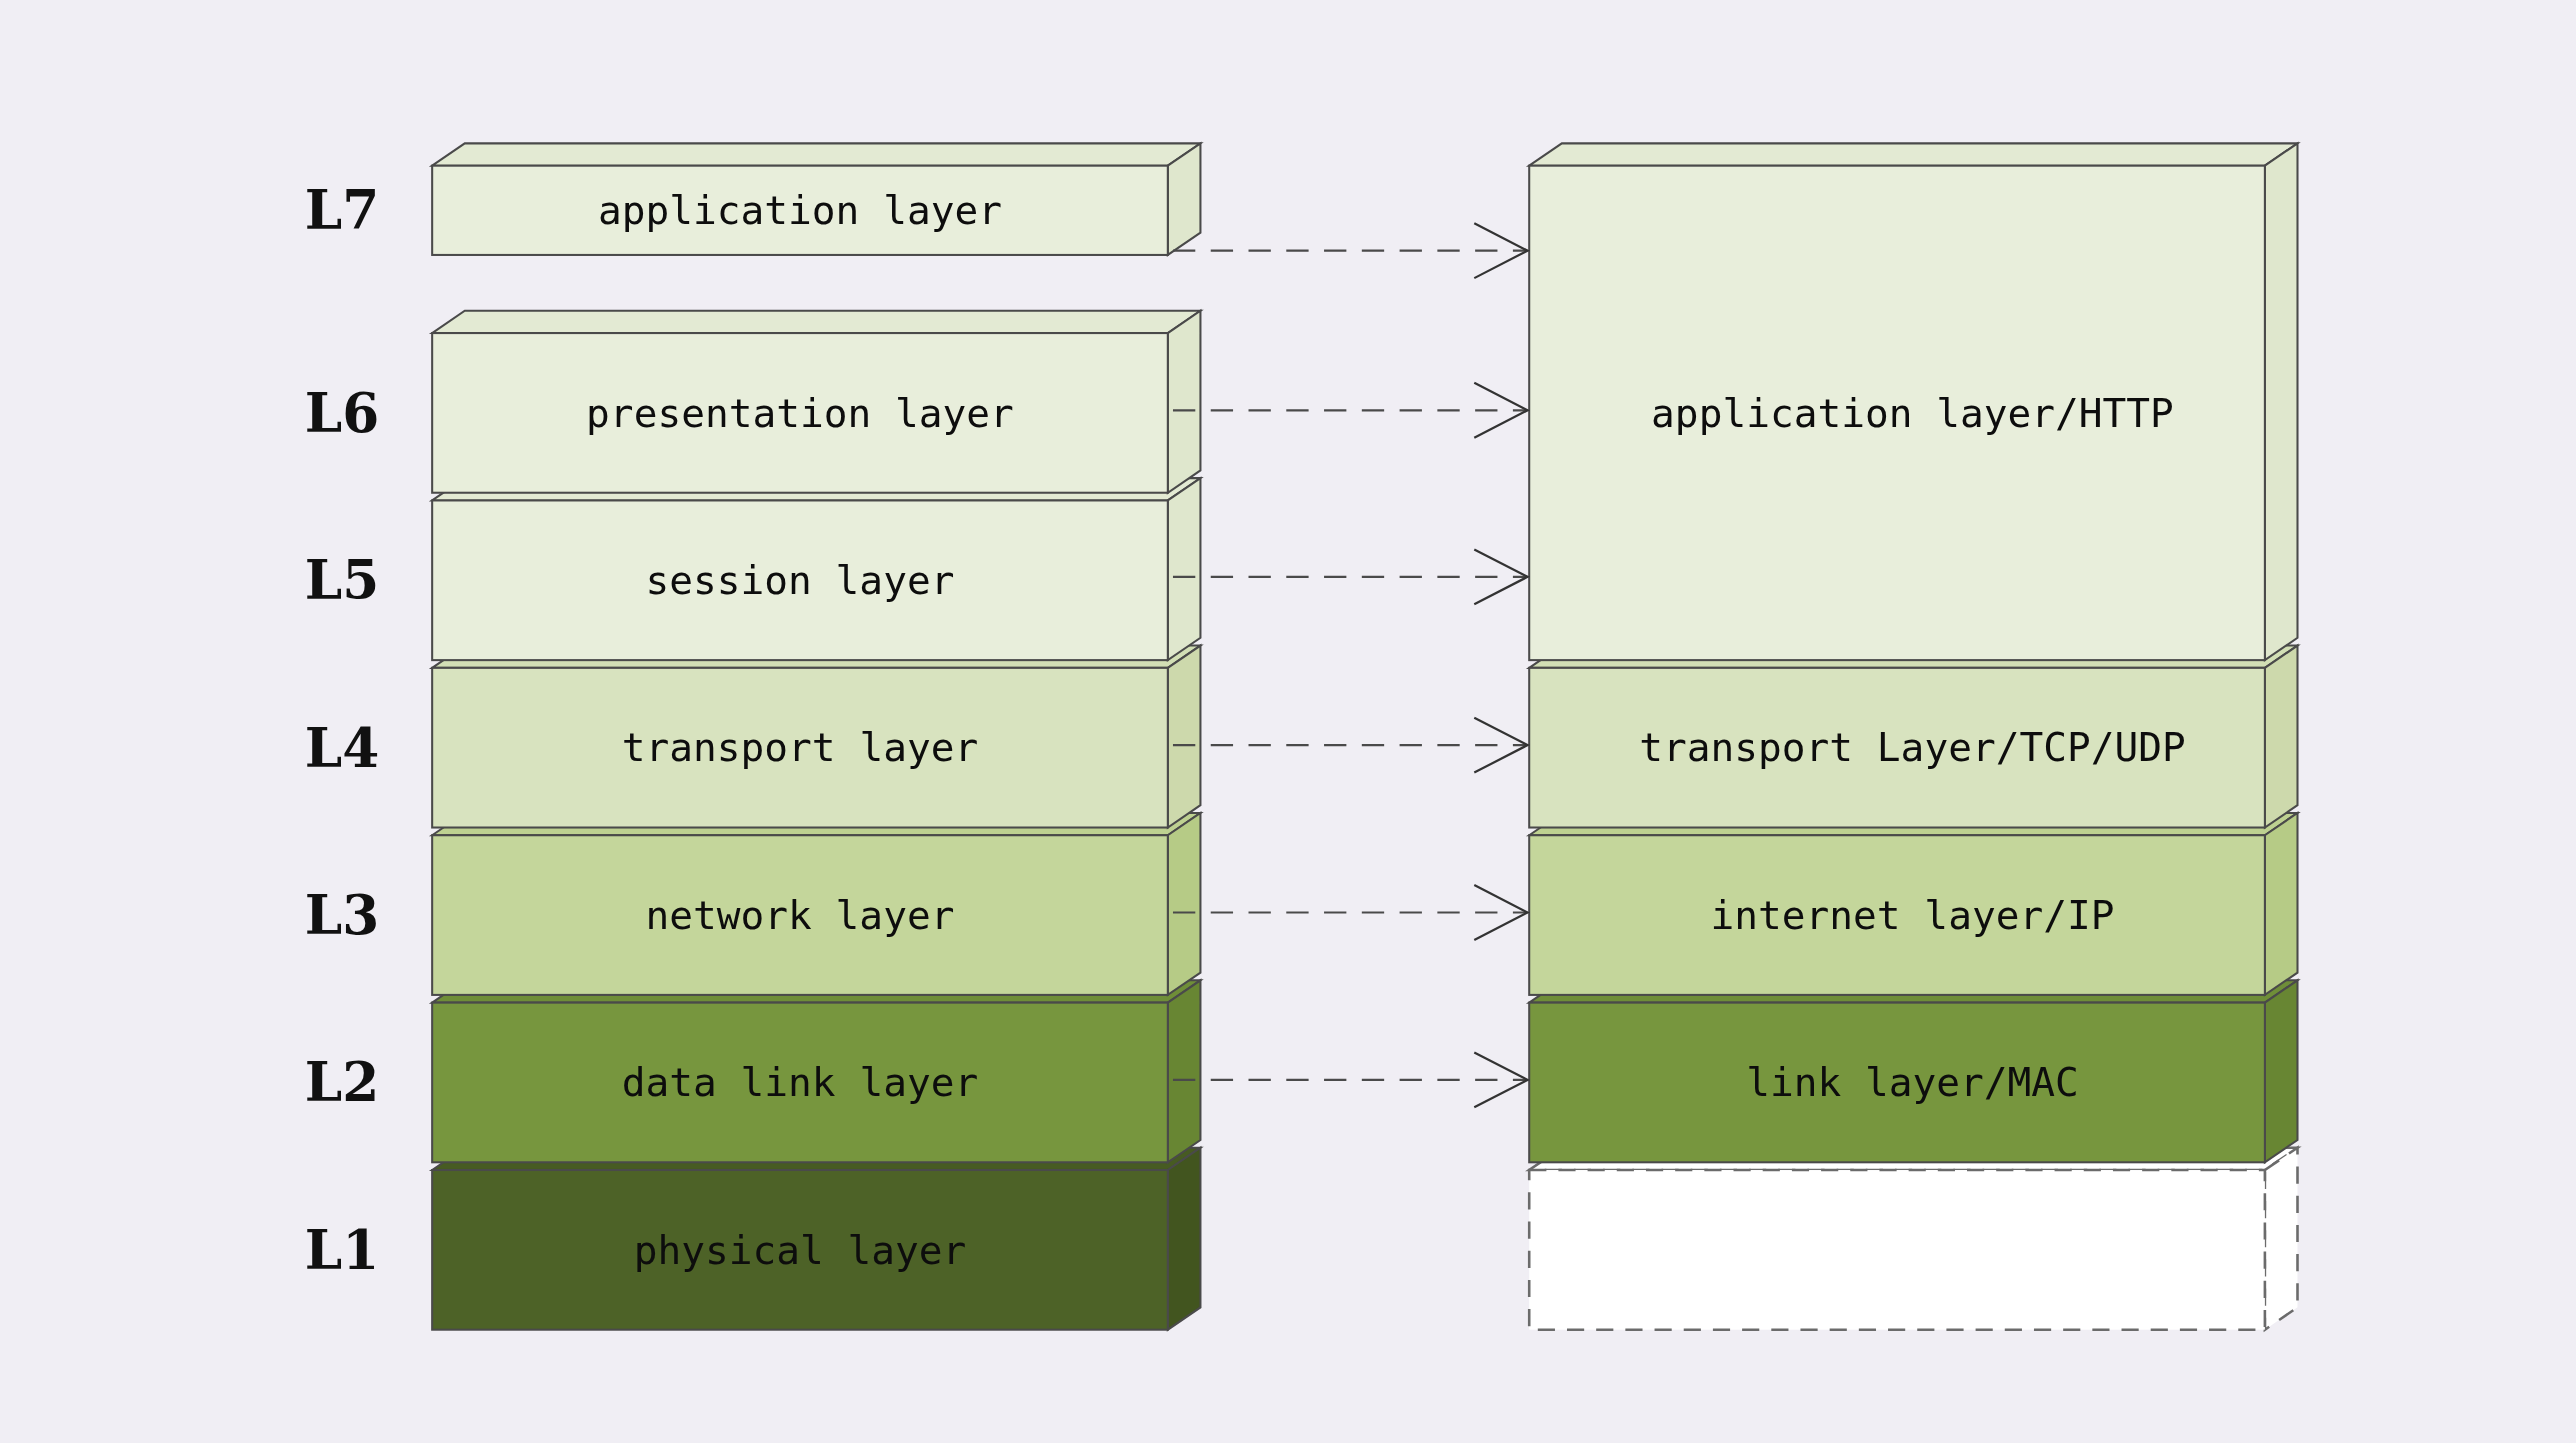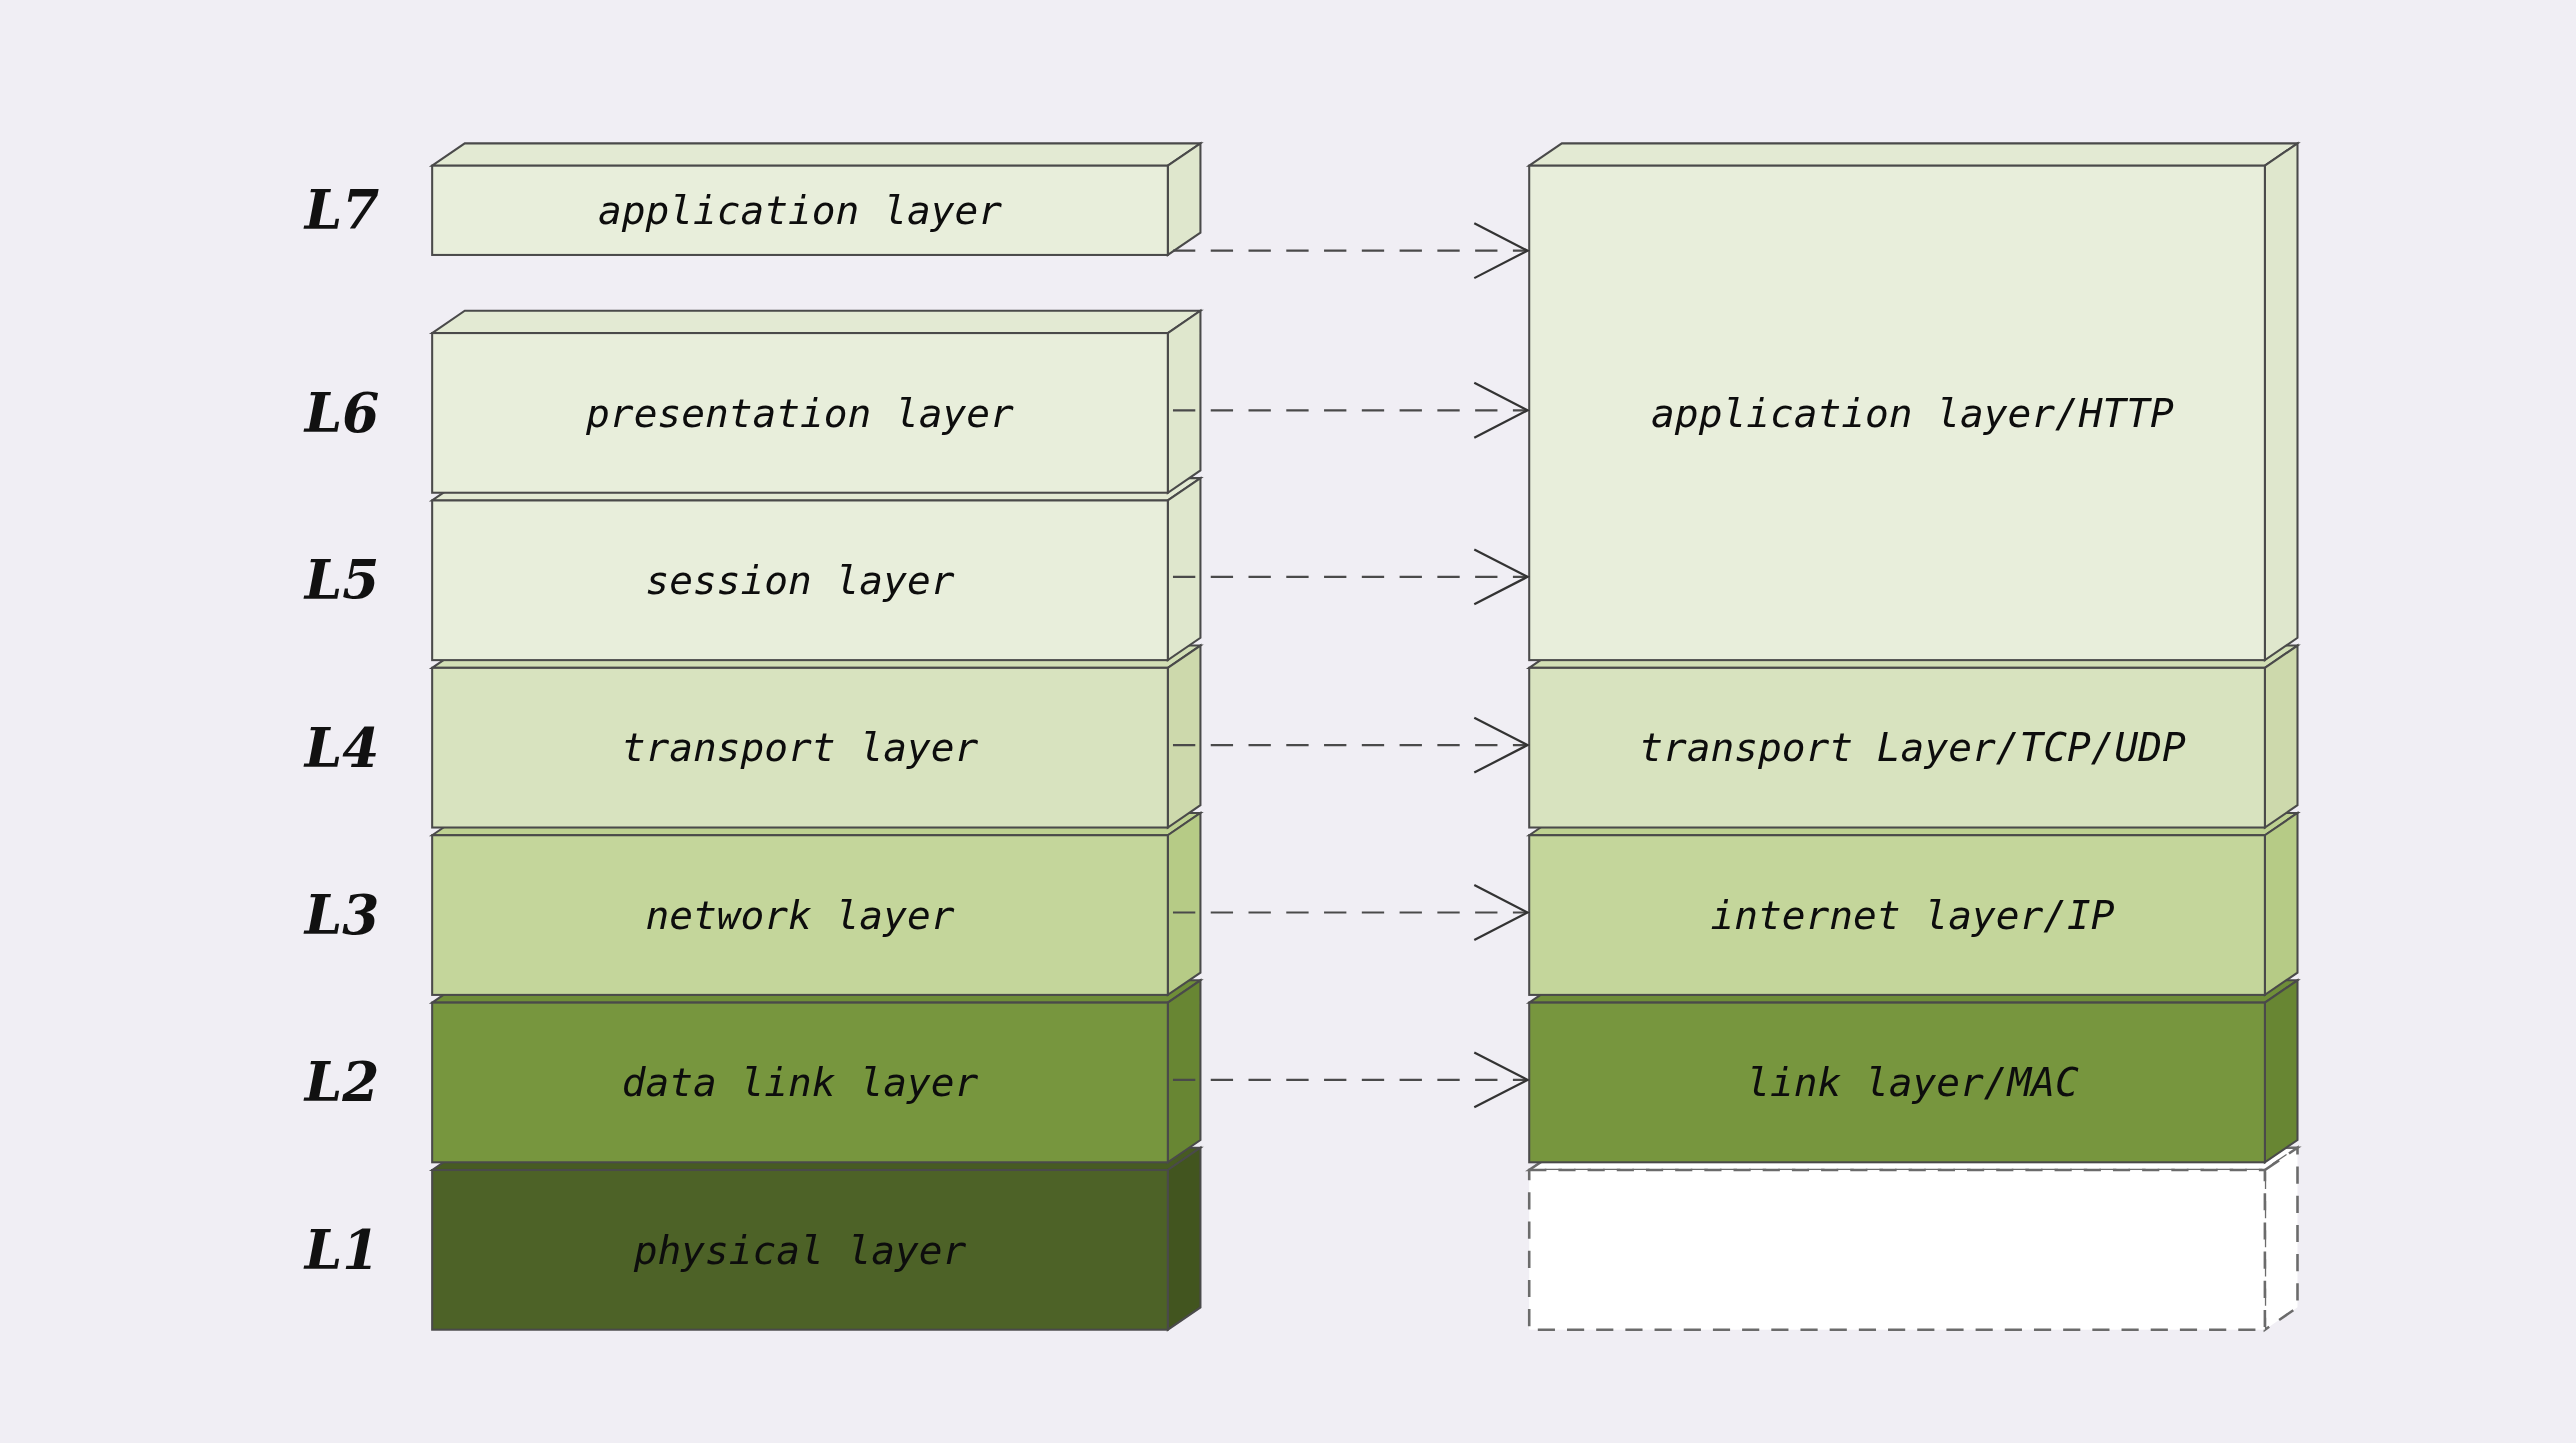--- a/index.html
+++ b/index.html
@@ -11,21 +11,20 @@
     width: 2576px;
     height: 1443px;
     background: #f0eef4;
     font-family: "DejaVu Sans Mono", "Liberation Mono", monospace;
     overflow: hidden;
   }
   #stage {
     position: relative;
     width: 2576px;
     height: 1443px;
-    font-style: italic;
   }
   #diagram-svg {
     position: absolute;
     left: 0;
     top: 0;
     width: 2576px;
     height: 1443px;
     display: block;
   }
   .lvl-text {

